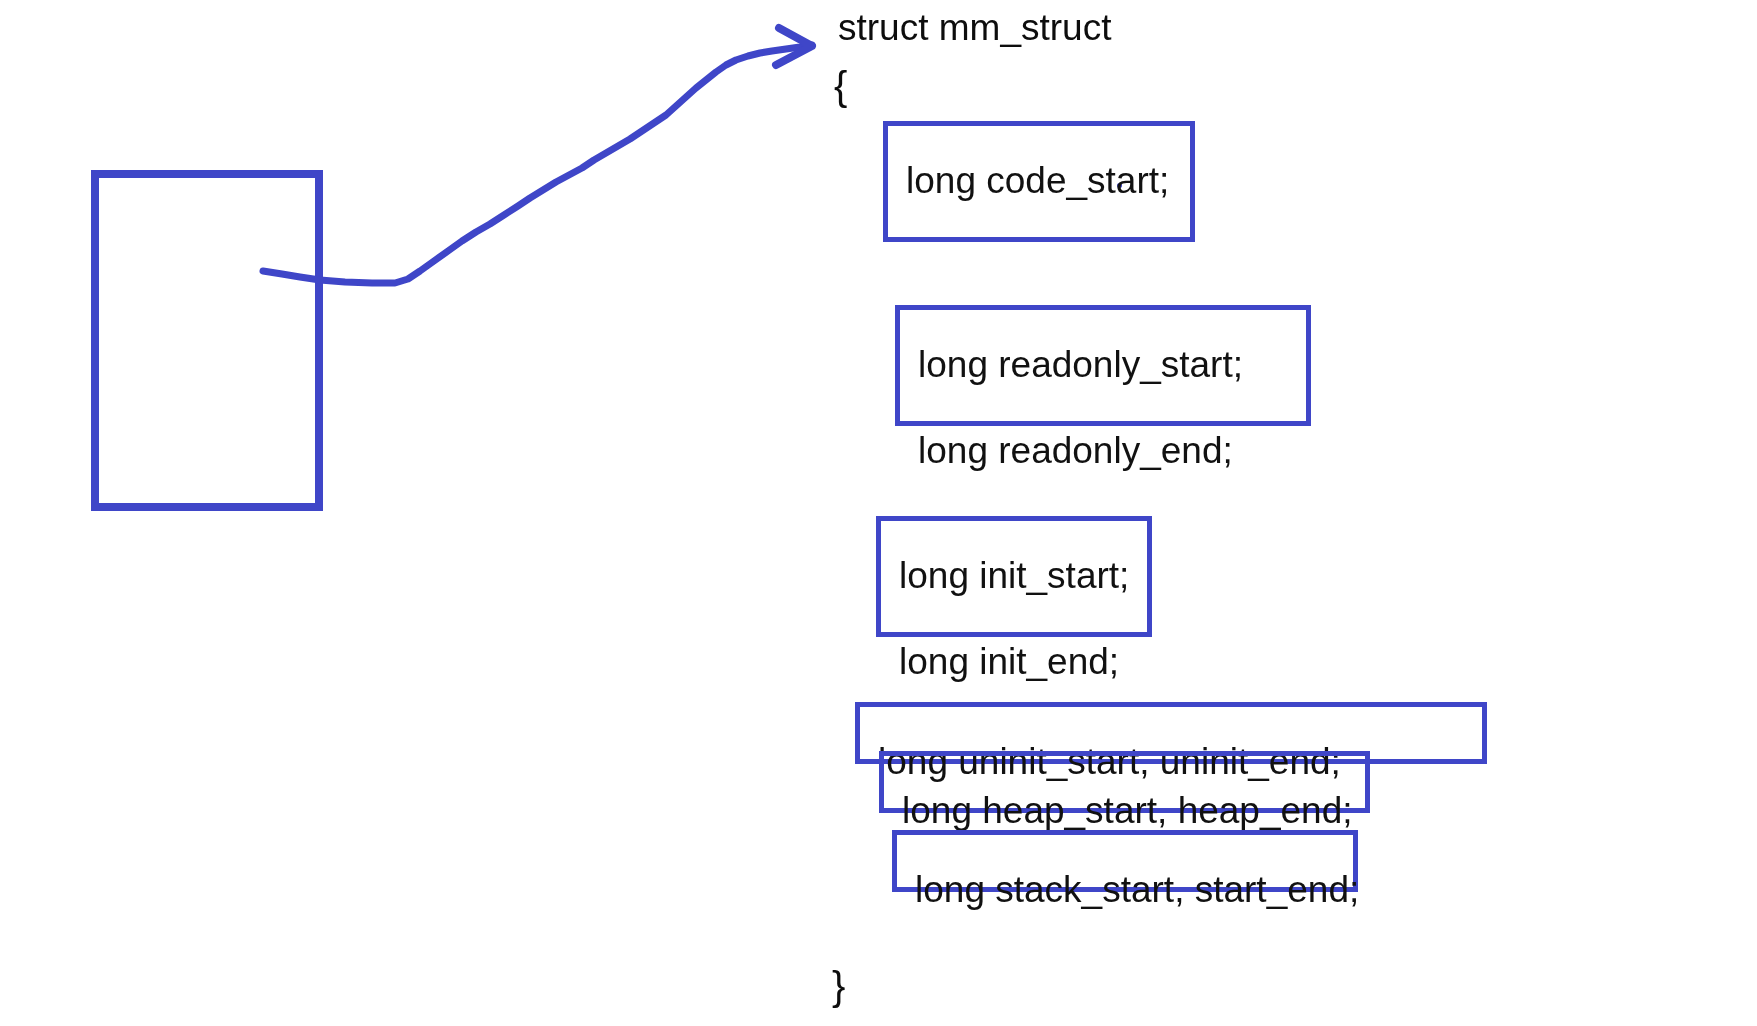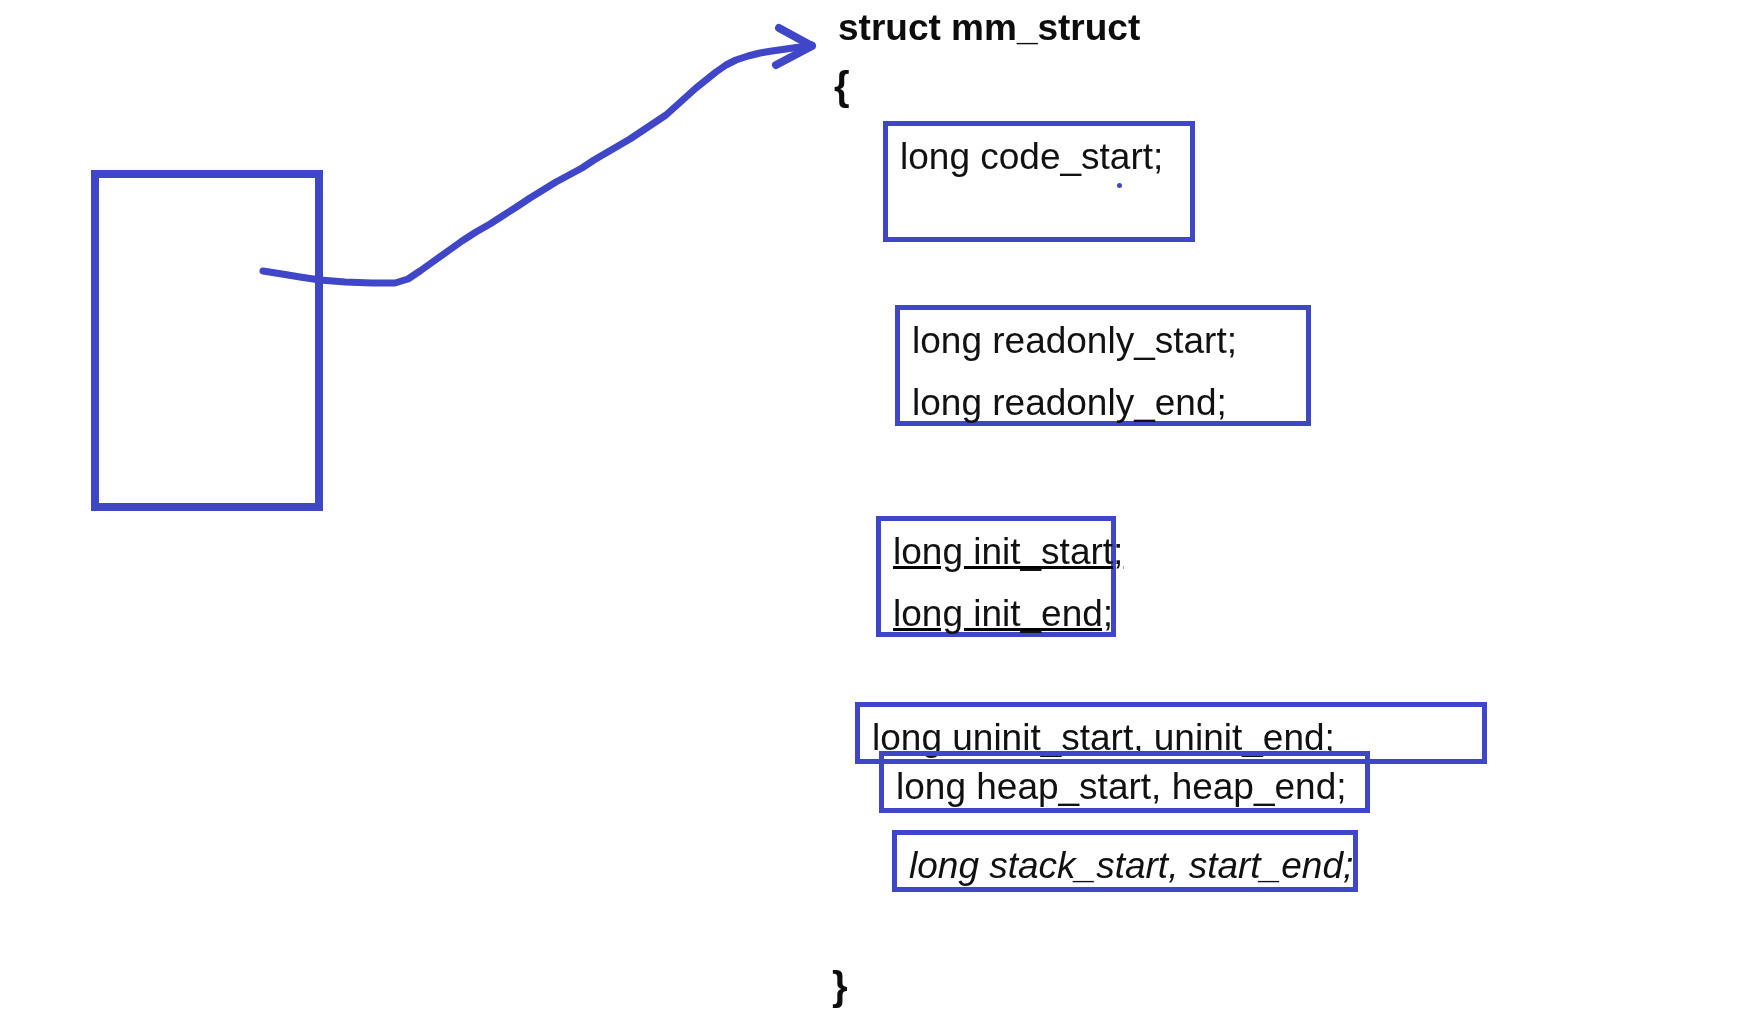--- a/index.html
+++ b/index.html
@@ -47,49 +47,49 @@
     height: 1026px;
     pointer-events: none;
   }
 
   
   .code-text {
     color: #0d0d0d;
     font-size: 37px;
     line-height: 48px;
     white-space: nowrap;
-    font-weight: bold;
   }
   #struct-title { left: 838px; top: 4px; }
   #brace-open   { left: 834px; top: 62px; font-size: 40px; }
   #brace-close  { left: 832px; top: 962px; font-size: 40px; }
 
   
   .field-box {
     border: 5px solid #3f46c8;
     box-sizing: border-box;
     background: transparent;
     padding: 0;
   }
   .field-box .field-line {
     color: #111111;
     font-size: 37px;
     line-height: 62px;
     white-space: nowrap;
-    padding-left: 12px;
+    padding-left: 18px;
+    margin-top: 24px;
   }
   .field-box.two-line { height: 121px; }
   .field-box.one-line { height: 62px; }
 
   #box-code      { left: 883px;  top: 121px; width: 312px; }
   #box-readonly  { left: 895px;  top: 305px; width: 416px; }
-  #box-init      { left: 876px;  top: 516px; width: 240px; text-decoration: underline; }
+  #box-init      { left: 876px;  top: 516px; width: 276px; }
   #box-uninit    { left: 855px;  top: 702px; width: 632px; }
   #box-heap      { left: 879px;  top: 751px; width: 491px; }
-  #box-stack     { left: 892px;  top: 830px; width: 466px; font-style: italic; }
+  #box-stack     { left: 892px;  top: 830px; width: 466px; }
 
   
   #ink-dot {
     left: 1117px;
     top: 183px;
     width: 5px;
     height: 5px;
     background: #3f46c8;
     border-radius: 50%;
   }

